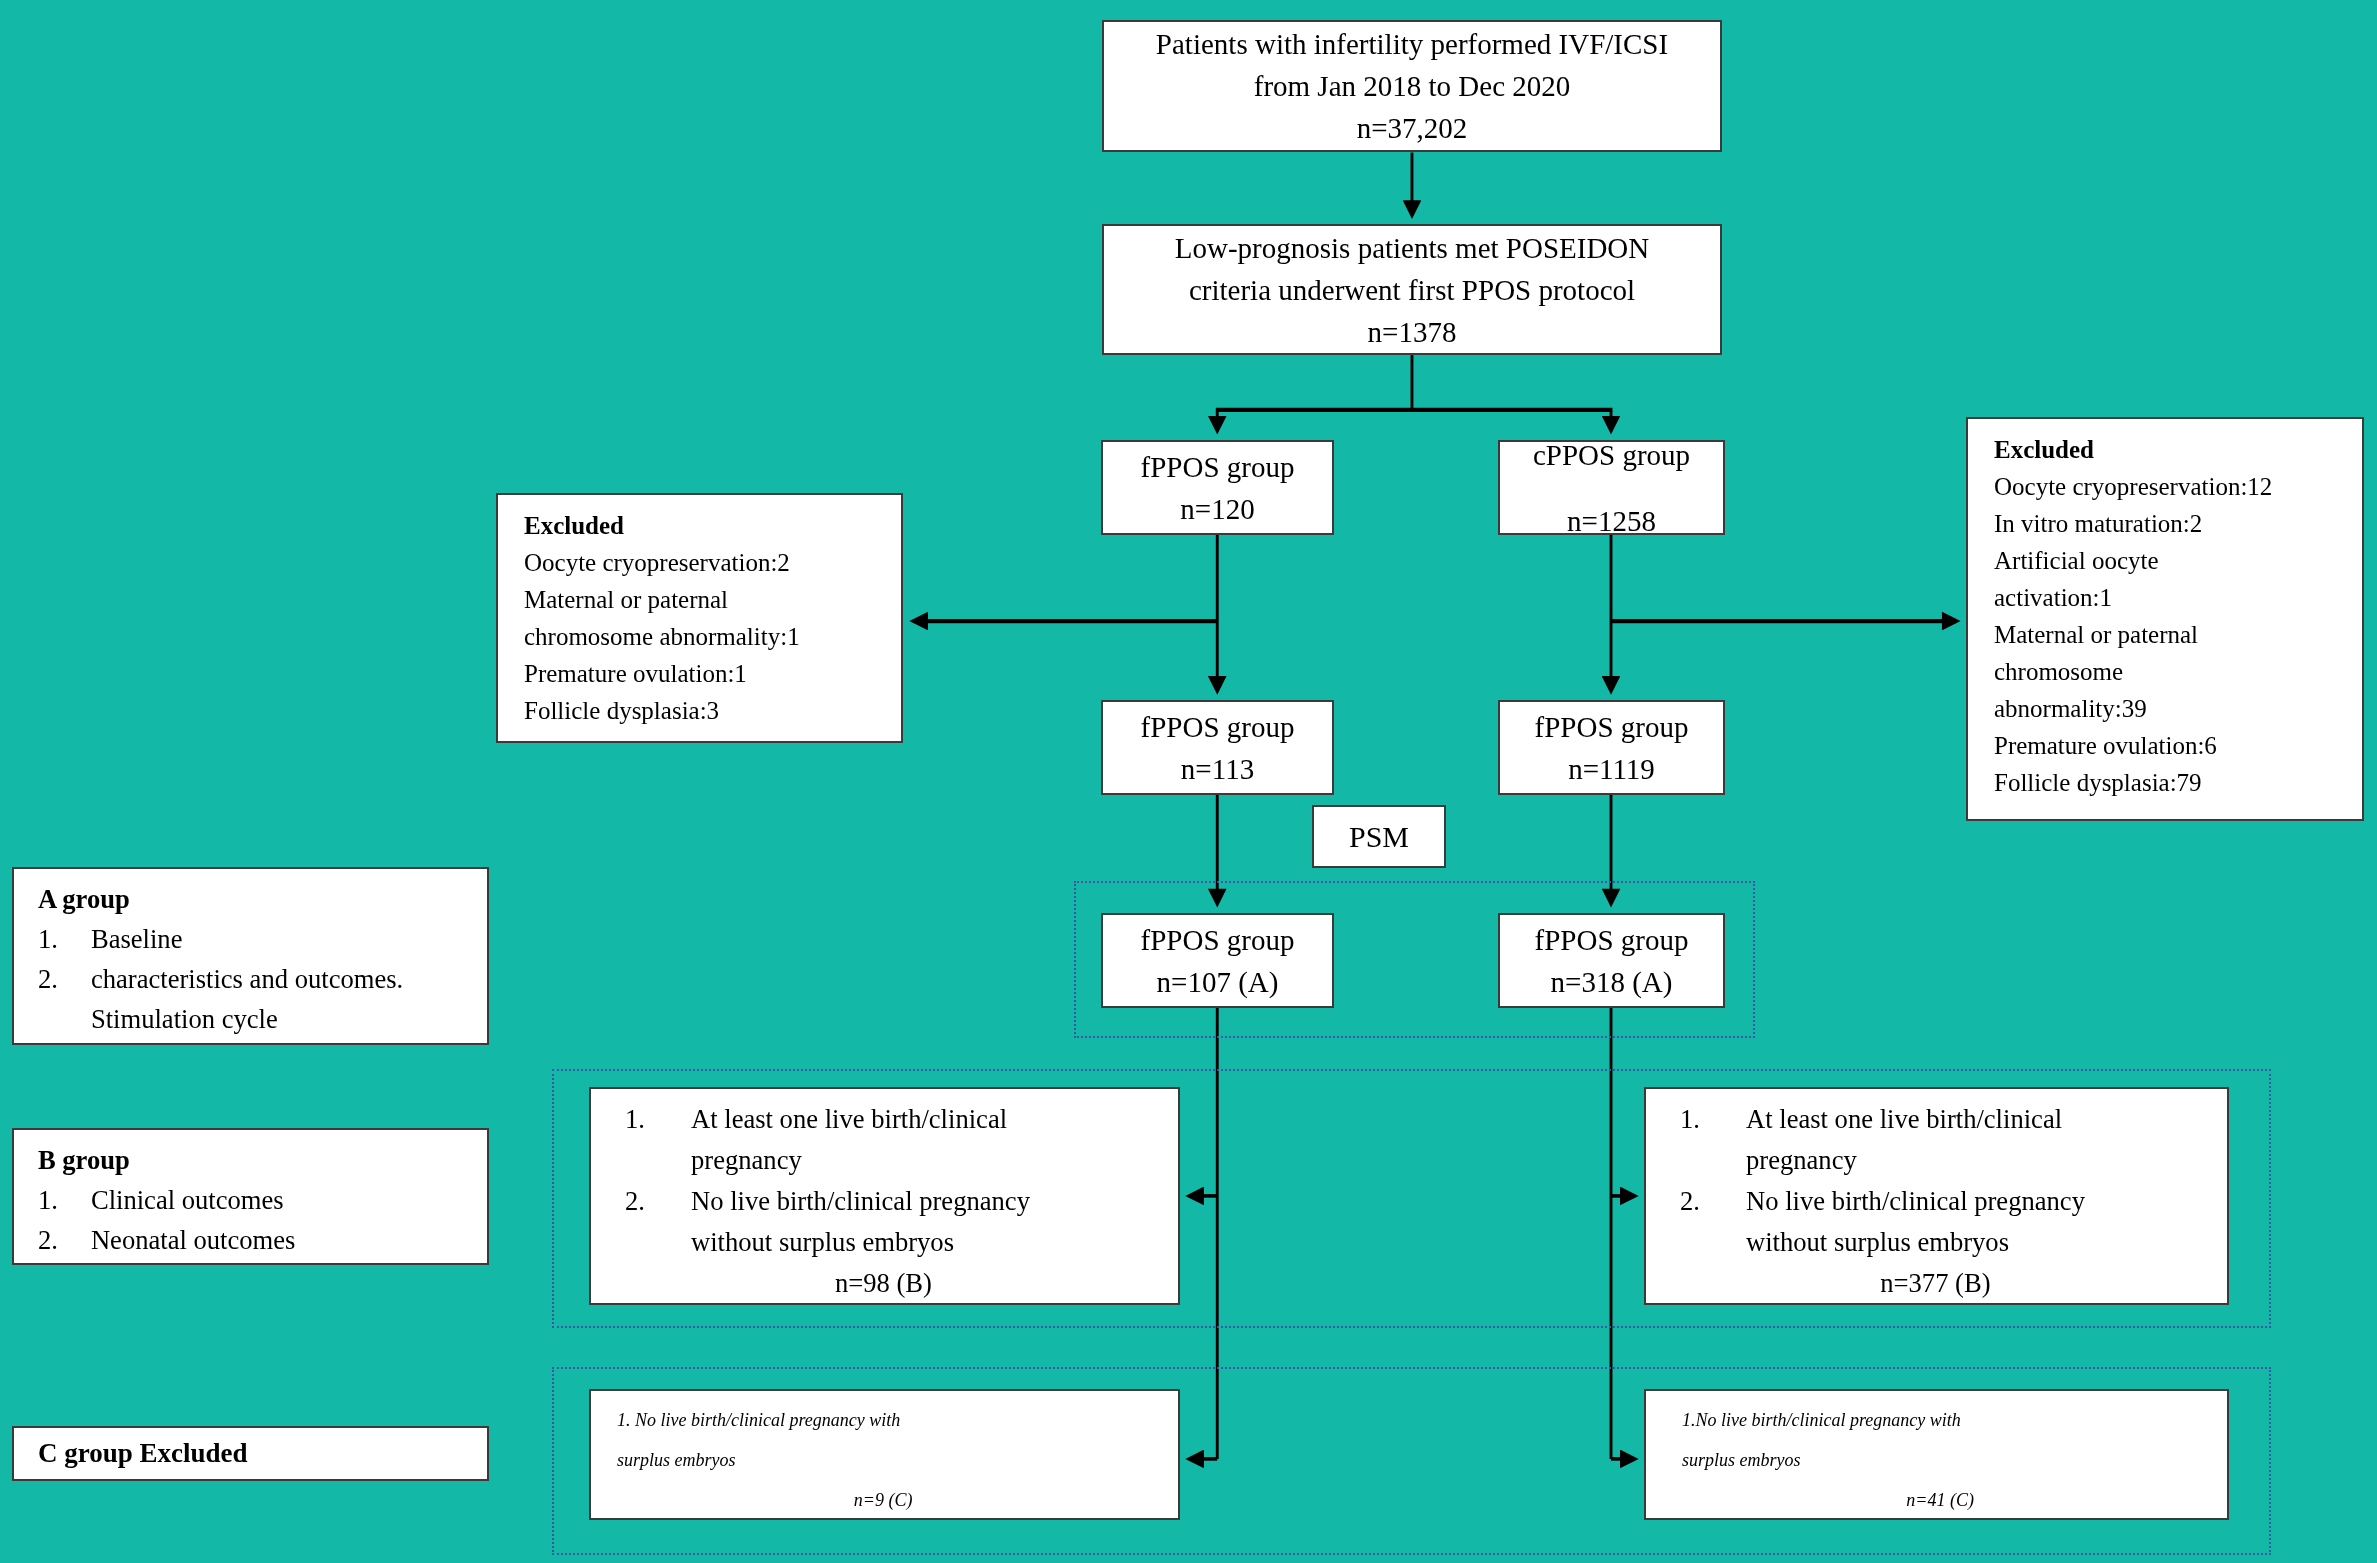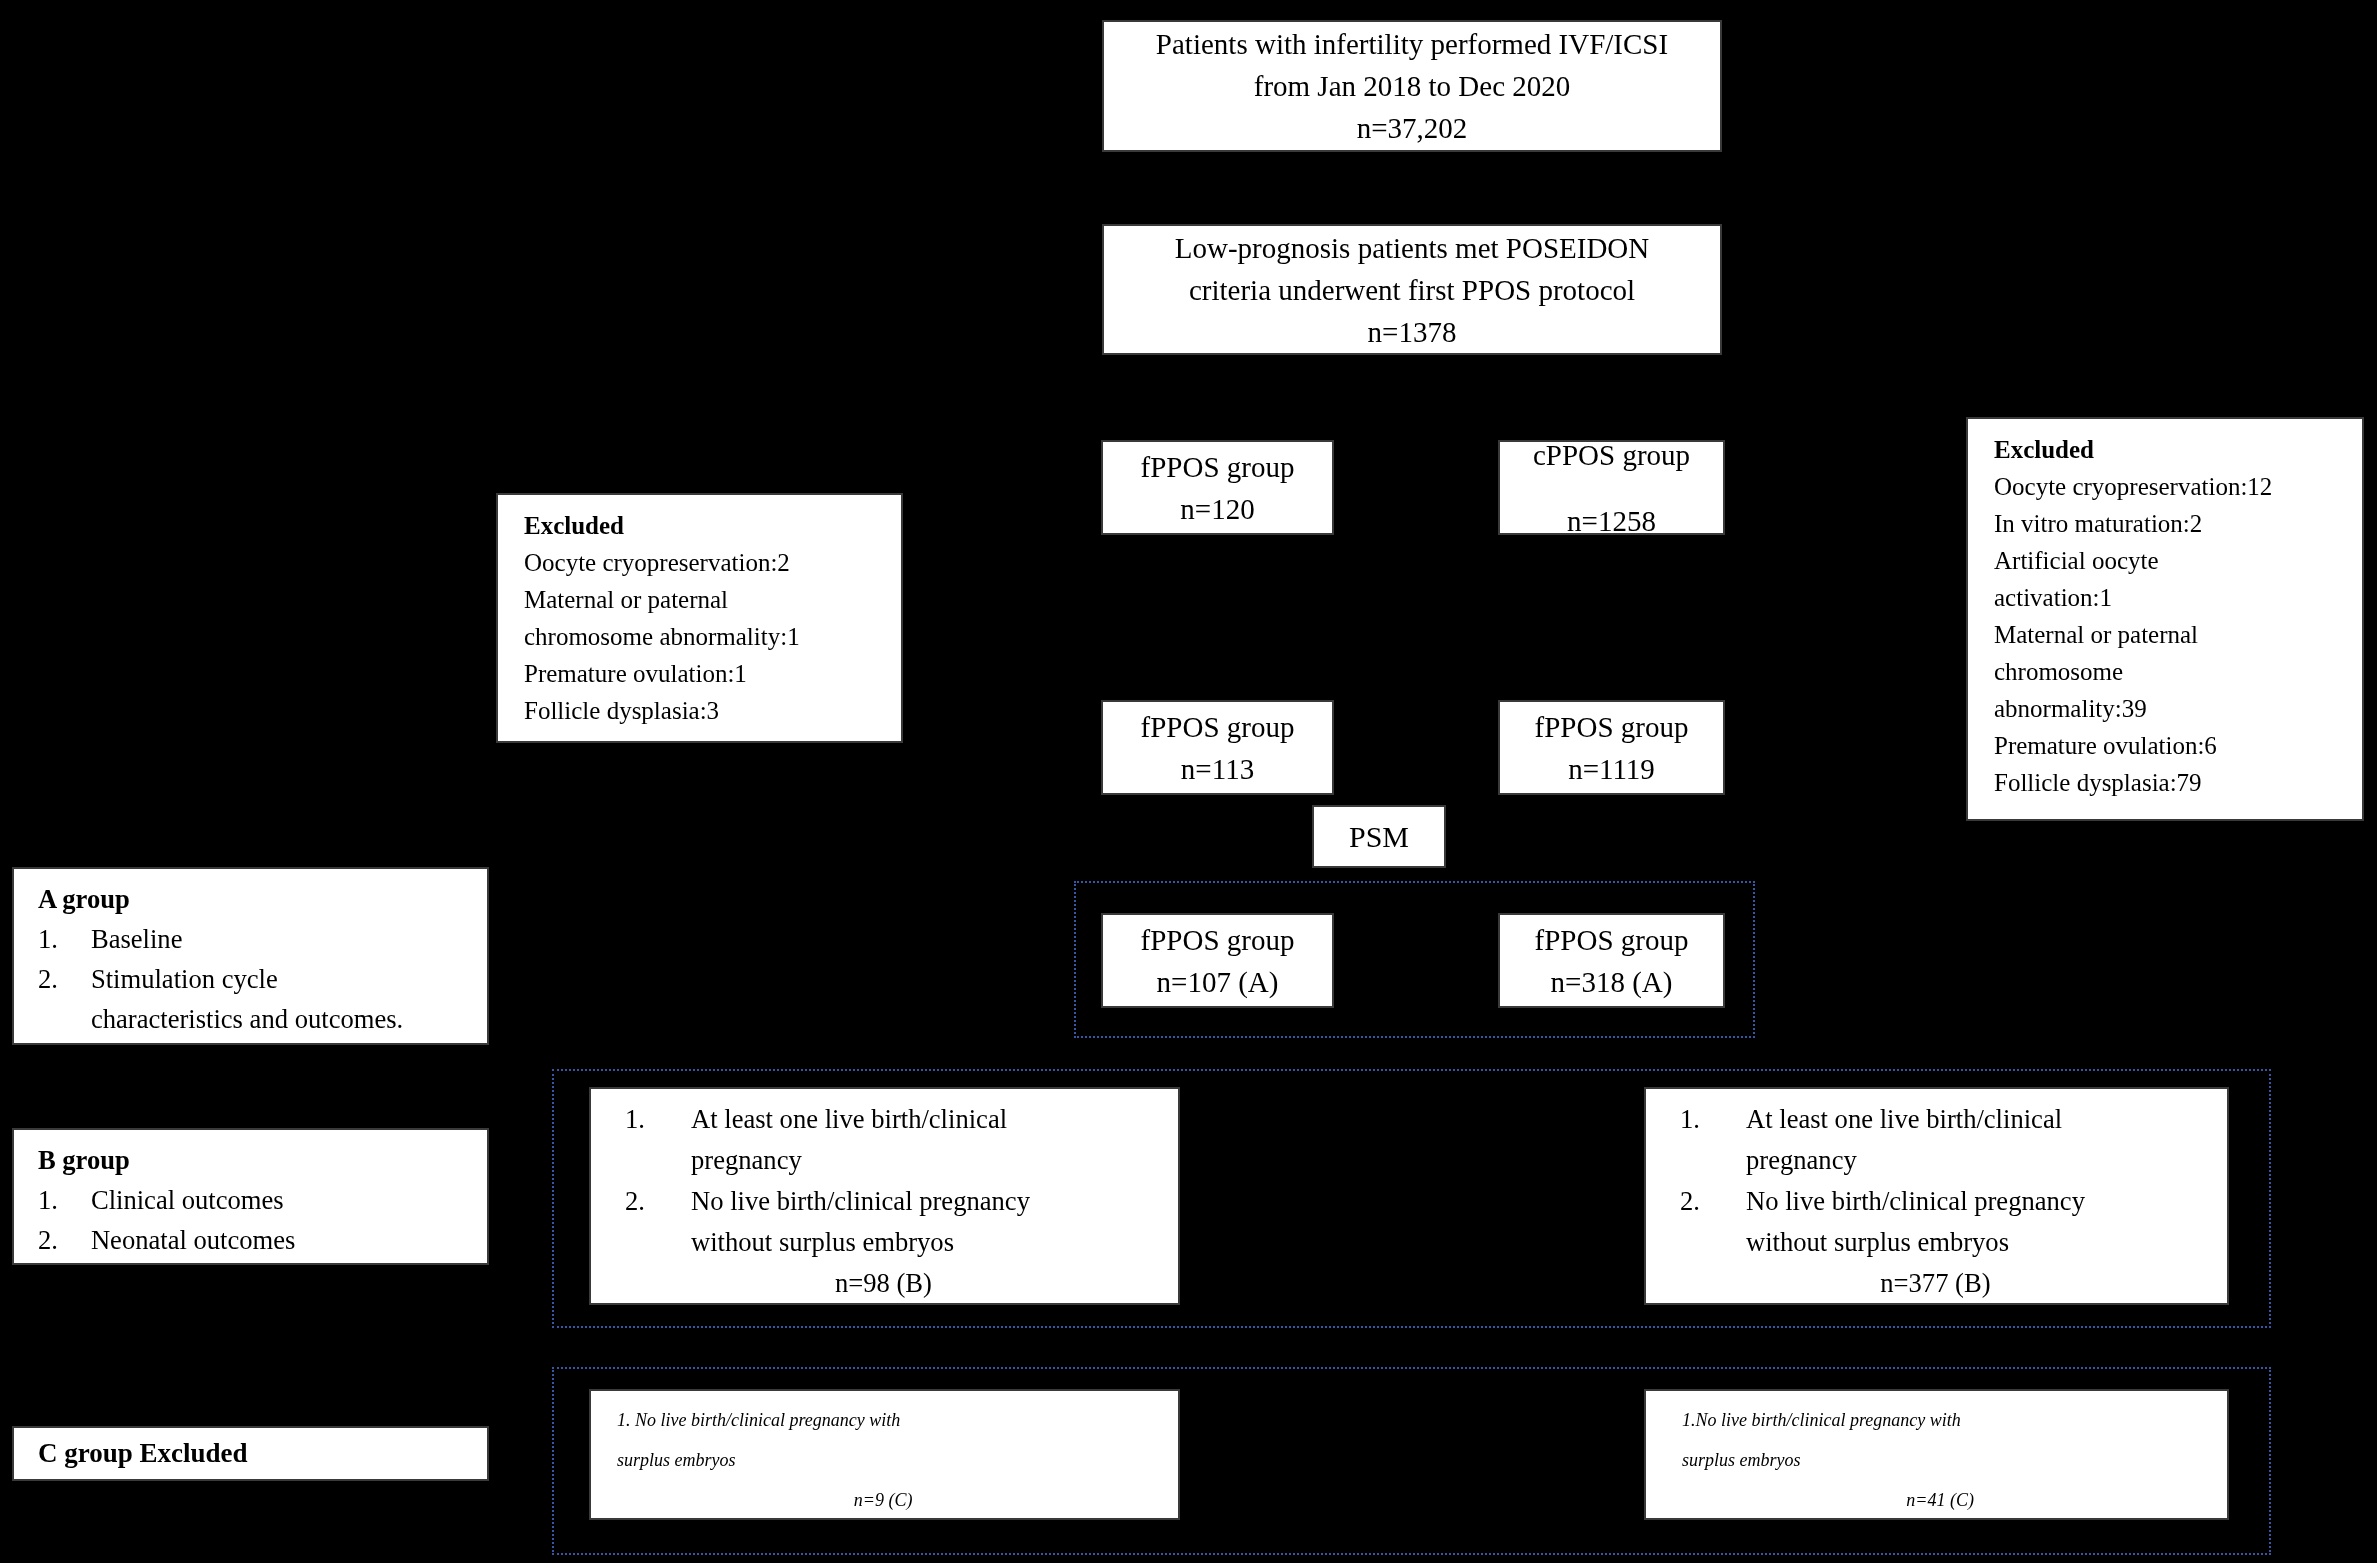--- a/index.html
+++ b/index.html
@@ -1,17 +1,17 @@
 <!DOCTYPE html>
 <html style="font-size:11.5px"><head>
 <meta charset="utf-8">
 <style>
   html,body{margin:0;padding:0;background:#ffffff;}
   .canvas{
-    position:relative;width:2377px;height:1564px;background:#000000;
+    position:relative;width:2377px;height:1564px;background:#14b8a6;
     font-family:"Liberation Serif","DejaVu Serif",serif;color:#000;overflow:hidden;
   }
   svg.arrows{position:absolute;left:0;top:0;width:2377px;height:1564px;}
   .box{
     position:absolute;border:2.2px solid #3a3a3a;background:#fff;box-sizing:border-box;
   }
   .cbox{display:flex;flex-direction:column;justify-content:center;align-items:center;text-align:center;}
   .cbox .ln{white-space:nowrap;}
   .big{font-size:29px;line-height:42px;}
   .grp{font-size:29px;line-height:42px;}
@@ -190,22 +190,22 @@
     <div class="ln bold">A group</div>
     <div class="row">
       <span class="num">1.</span>
       <span class="txt">
           <span class="ln">Baseline</span>
         </span>
     </div>
     <div class="row">
       <span class="num">2.</span>
       <span class="txt">
+        <span class="ln">characteristics and outcomes.</span>
         <span class="ln">Stimulation cycle</span>
-        <span class="ln">characteristics and outcomes.</span>
       </span>
     </div>
   </div>
 
   <div class="box legend" style="left:11.5px;top:1128px;width:477px;height:137px;">
     <div class="ln bold">B group</div>
     <div class="row">
       <span class="num">1.</span>
       <span class="txt">
           <span class="ln">Clinical outcomes</span>

